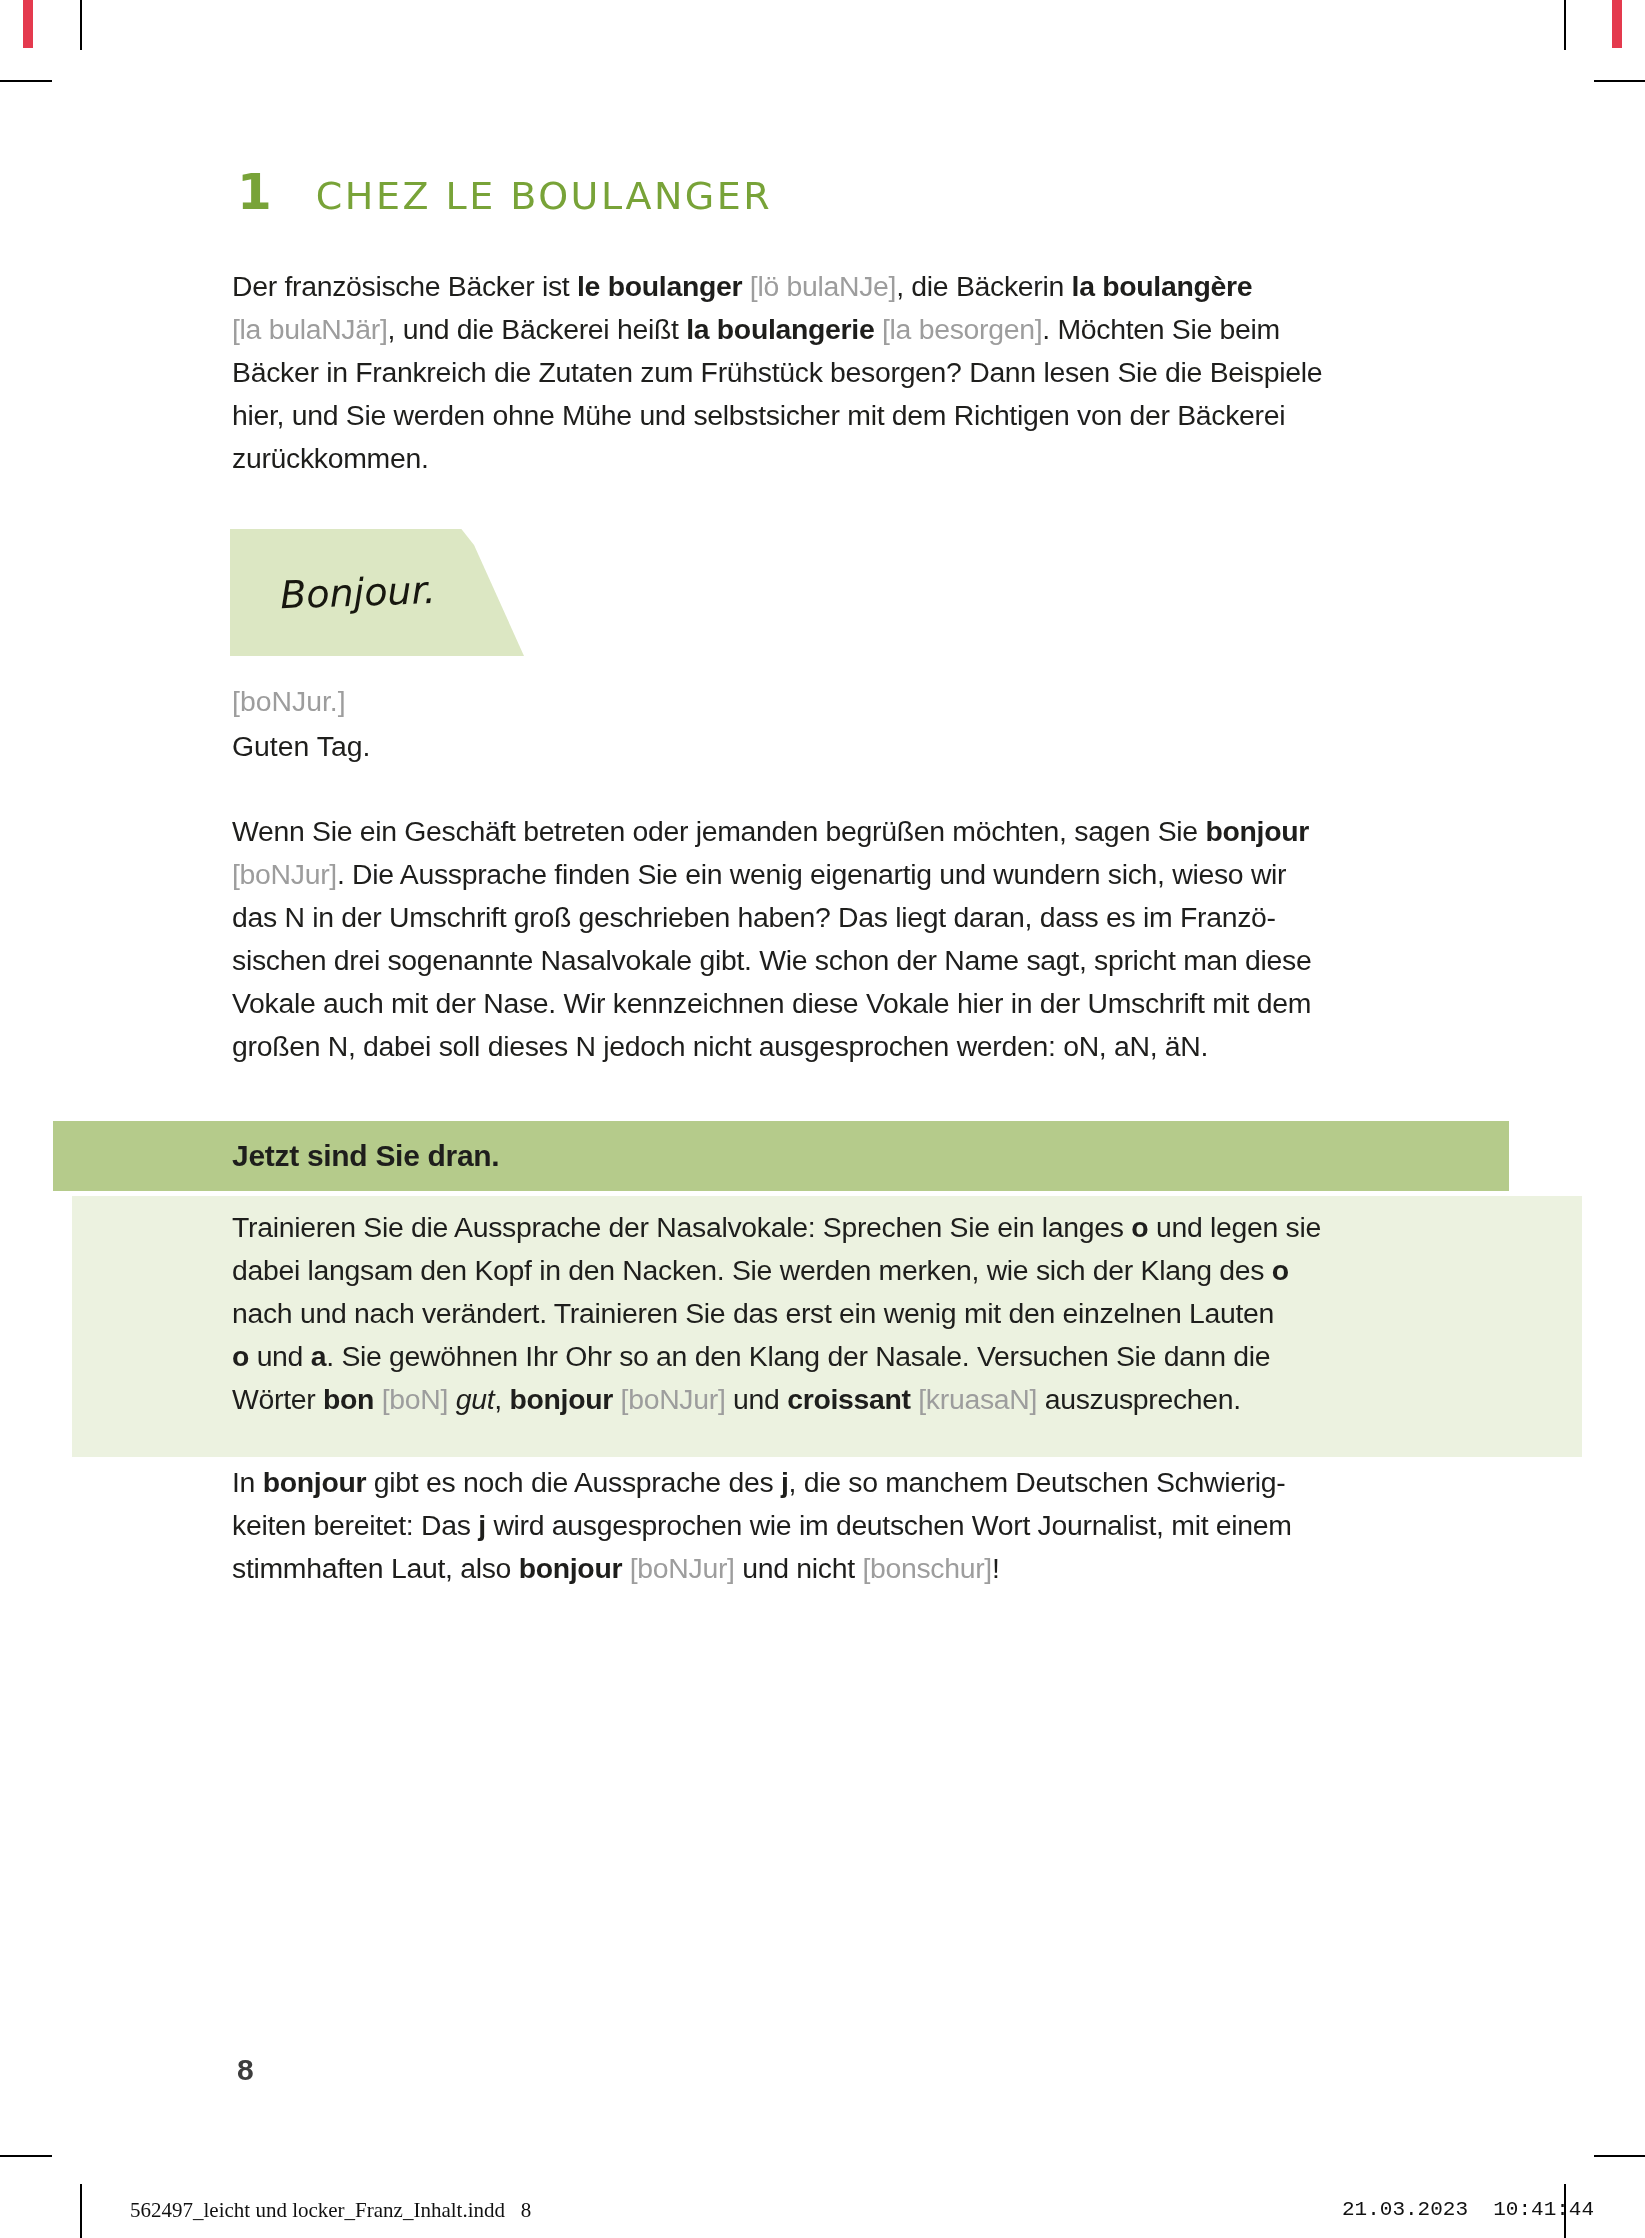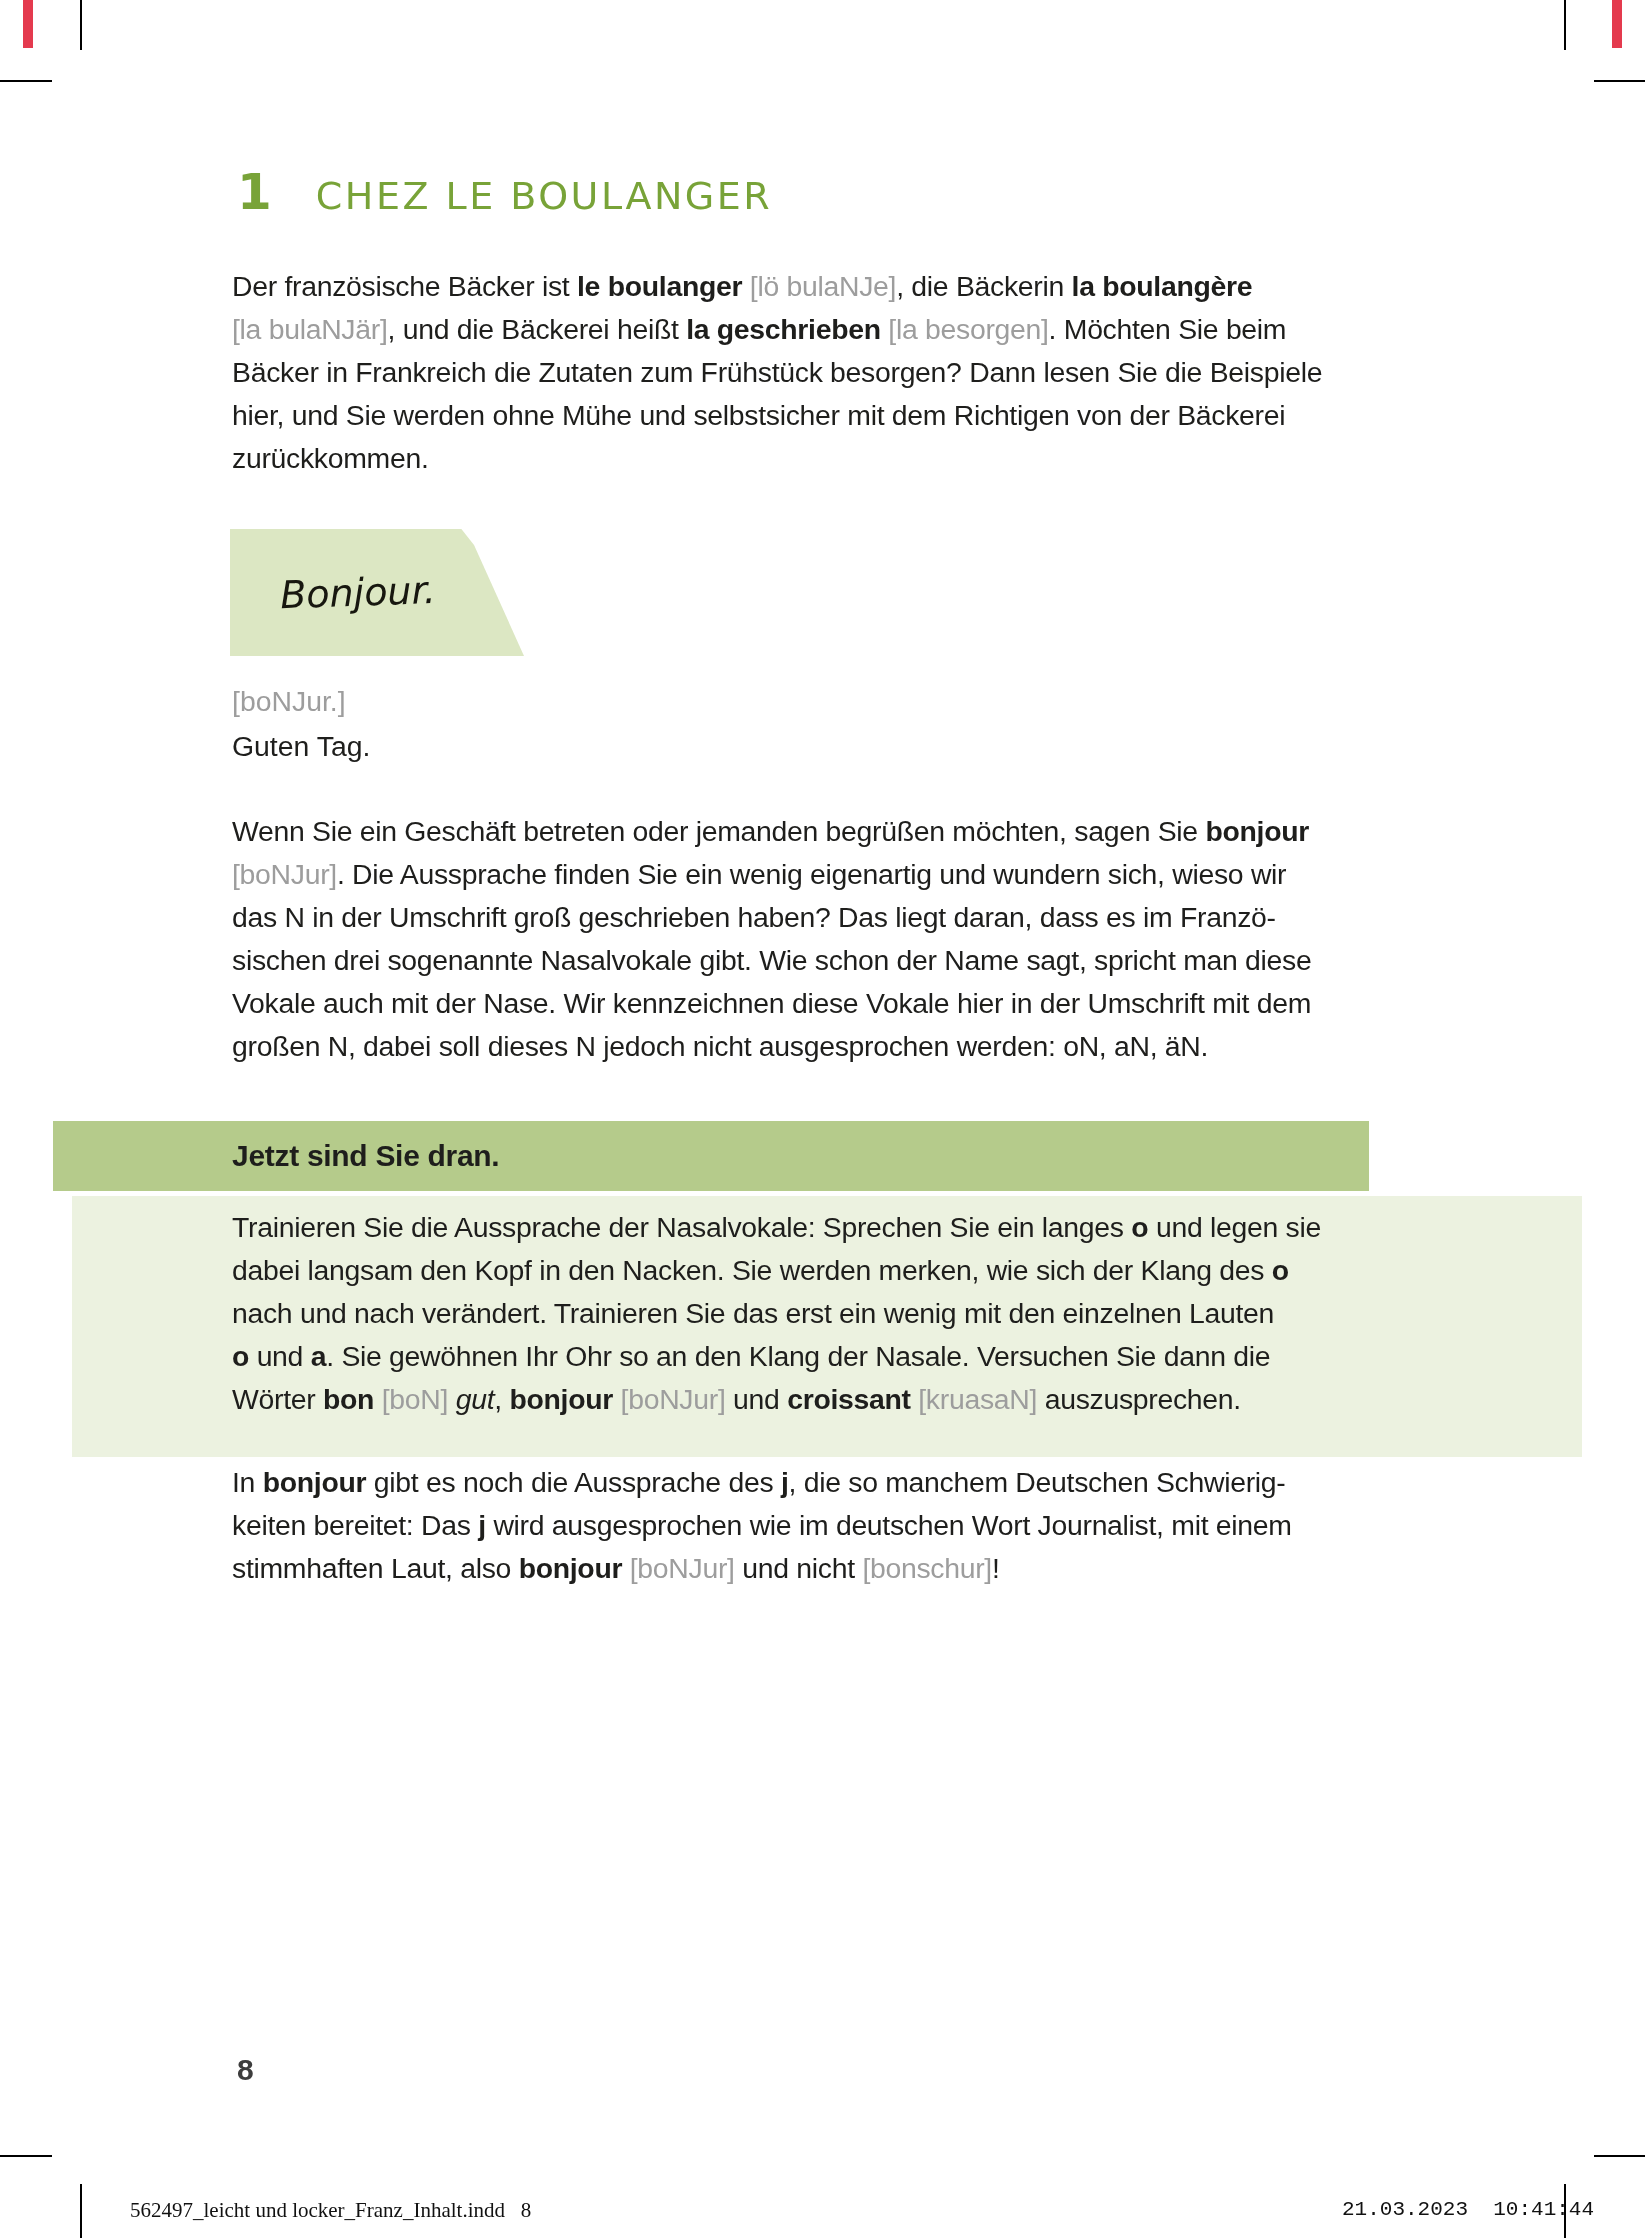--- a/index.html
+++ b/index.html
@@ -33,21 +33,21 @@
   .bubble-text{
     position:absolute;left:0;top:0;width:100%;height:127px;line-height:127px;
     text-align:center;padding-right:38px;box-sizing:border-box;
     font-family:"DejaVu Sans",sans-serif;font-style:italic;font-weight:500;font-size:38px;
     transform:rotate(-2deg);color:#17170f;
   }
   .phonetic-line{position:absolute;left:232px;font-size:28.4px;line-height:43px;color:var(--phonetic-gray,#9d9d9d);}
   .translation-line{position:absolute;left:232px;font-size:28.4px;line-height:43px;color:var(--text-black,#1e1e1c);}
   
   .exercise-bar{
-    position:absolute;left:53px;top:1121px;width:1316px;height:70px;
+    position:absolute;left:53px;top:1121px;width:1456px;height:70px;
     background:var(--bar-green,#b5cb8b);
   }
   .exercise-bar-label{
     position:absolute;left:179px;top:0;height:70px;line-height:70px;
     font-size:30px;font-weight:700;color:#1e1e1c;letter-spacing:-0.3px;
   }
   .exercise-box{
     position:absolute;left:72px;top:1196px;width:1510px;height:261px;
     background:var(--box-green,#ecf2e0);
   }
@@ -72,21 +72,21 @@
   <div class="mark" style="left:80px;top:2184px;width:1.7px;height:54px;"></div>
   <div class="mark" style="left:1594px;top:2155px;width:52px;height:1.7px;"></div>
   <div class="mark" style="left:1564px;top:2184px;width:1.7px;height:54px;"></div>
 
   <div class="chapter">
     <span class="chapter-number">1</span>
     <span class="chapter-title">CHEZ LE BOULANGER</span>
   </div>
 
   <div class="body-text" style="top:265px;"><span class="seg-n">Der französische Bäcker ist </span><span class="seg-b">le boulanger</span><span class="seg-n"> </span><span class="seg-g">[lö bulaNJe]</span><span class="seg-n">, die Bäckerin </span><span class="seg-b">la boulangère</span><span class="seg-n">
-</span><span class="seg-g">[la bulaNJär]</span><span class="seg-n">, und die Bäckerei heißt </span><span class="seg-b">la geschrieben</span><span class="seg-n"> </span><span class="seg-g">[la besorgen]</span><span class="seg-n">. Möchten Sie beim
+</span><span class="seg-g">[la bulaNJär]</span><span class="seg-n">, und die Bäckerei heißt </span><span class="seg-b">la boulangerie</span><span class="seg-n"> </span><span class="seg-g">[la besorgen]</span><span class="seg-n">. Möchten Sie beim
 Bäcker in Frankreich die Zutaten zum Frühstück besorgen? Dann lesen Sie die Beispiele
 hier, und Sie werden ohne Mühe und selbstsicher mit dem Richtigen von der Bäckerei
 zurückkommen.</span></div>
 
   <div class="bubble">
     <div class="bubble-text">Bonjour.</div>
   </div>
   <div class="phonetic-line" style="top:680px;">[boNJur.]</div>
   <div class="translation-line" style="top:725px;">Guten Tag.</div>
 

